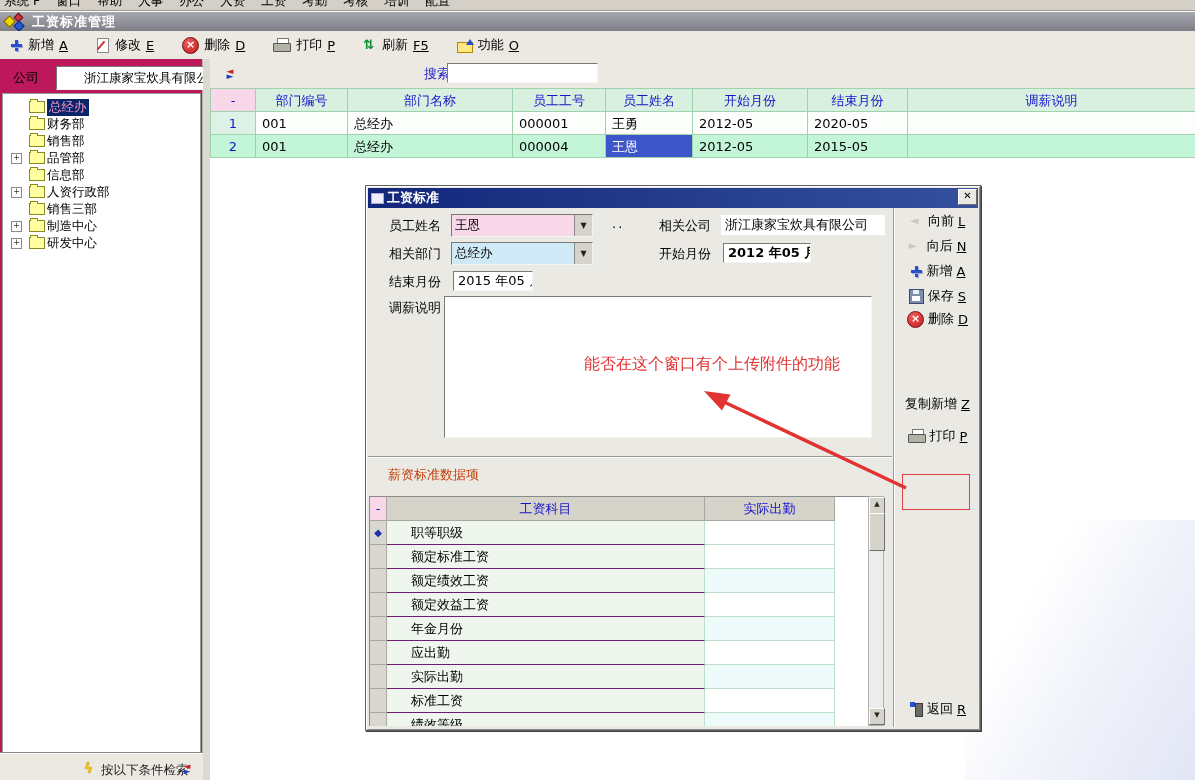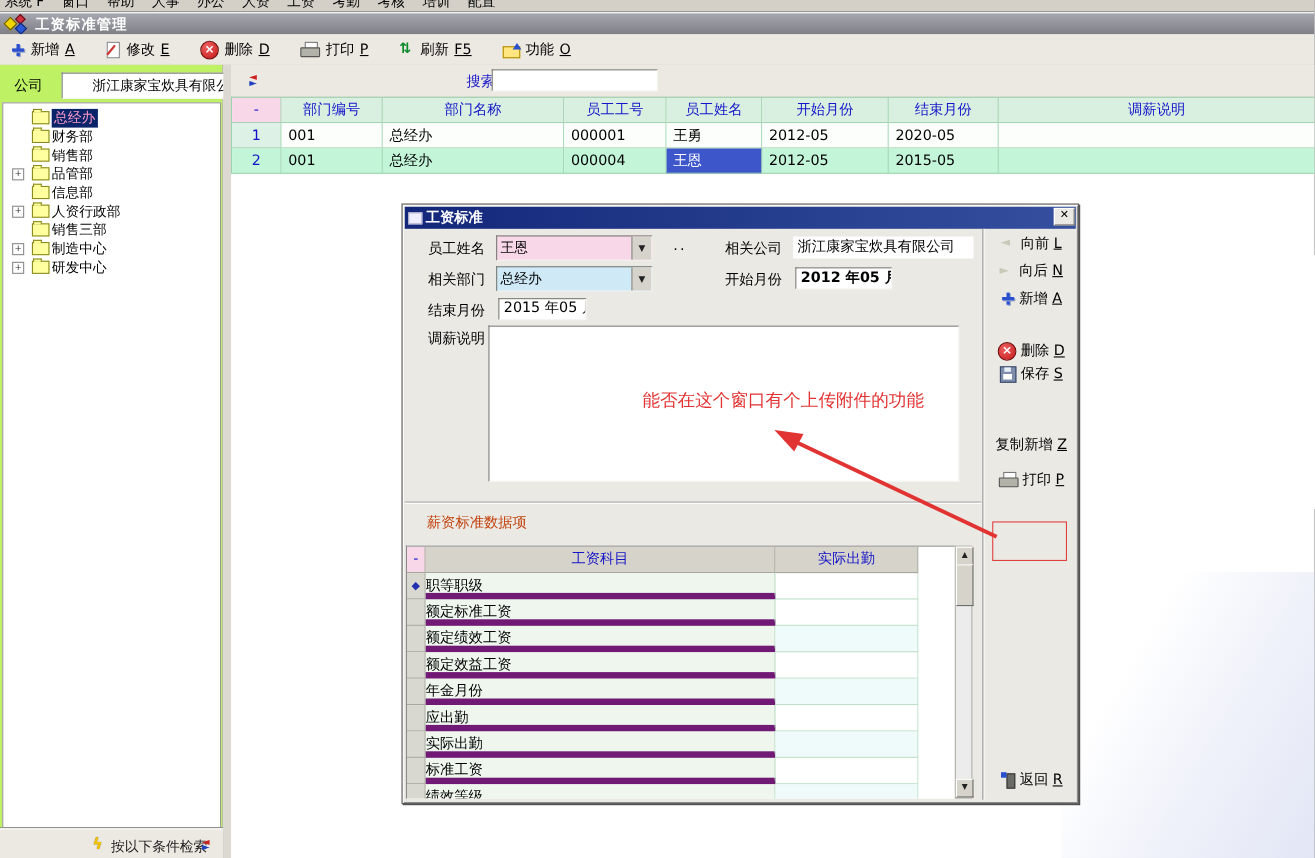--- a/index.html
+++ b/index.html
@@ -45,21 +45,21 @@
   .ico-swap .b{color:#2040c0;}
   .ico-save{width:13px;height:13px;background:#7d8dab;border:1px solid #3a4a68;}
   .ico-save::before{content:"";position:absolute;left:3px;top:0;width:6px;height:4px;background:#e8eef8;}
   .ico-save::after{content:"";position:absolute;left:2px;top:6px;width:8px;height:5px;background:#fff;}
   .ico-back{width:14px;height:14px;}
   .ico-back::before{content:"";position:absolute;left:6px;top:1px;width:6px;height:12px;background:#6a6a66;border:1px solid #3a3a38;}
   .ico-back::after{content:"";position:absolute;left:1px;top:0;width:5px;height:5px;background:#2a50d0;}
   .ico-hand-l,.ico-hand-r{width:14px;height:12px;font-size:11px;line-height:12px;color:#c9c9b8;}
   .ico-bolt{color:#f2c400;font-weight:bold;text-shadow:0 0 1px #7a5c00;font-size:14px;}
   
-  #sidebar{position:absolute;left:0;top:59px;width:203px;height:721px;background:#bef264;border-right:1px solid #b8b5ae;box-sizing:border-box;}
+  #sidebar{position:absolute;left:0;top:59px;width:203px;height:721px;background:#be185d;border-right:1px solid #b8b5ae;box-sizing:border-box;}
   #company-row{position:absolute;left:0;top:6px;width:100%;height:24px;}
   #company-row .lbl{position:absolute;left:13px;top:4px;}
   .combo{position:absolute;background:#fff;border:1px solid;border-color:#7a7a74 #f4f4f0 #f4f4f0 #7a7a74;display:flex;align-items:center;}
   .combo .ctext{flex:1;padding-left:3px;white-space:nowrap;overflow:hidden;font-size:12.5px;}
   .combo .cbtn{width:17px;height:100%;background:#d6d3cc;border-left:1px solid #8a8a84;display:flex;align-items:center;justify-content:center;font-size:8px;color:#222;}
   #company-combo{left:56px;top:1px;width:141px;height:22px;padding-left:24px;}
   #tree-panel{position:absolute;left:2px;top:34px;width:199px;height:660px;background:#fff;border:1px solid #9a9a94;box-sizing:border-box;overflow:hidden;}
   .tree-row{position:relative;height:16px;display:flex;align-items:center;margin-top:1px;}
   .tree-row .plusbox{position:absolute;left:8px;width:9px;height:9px;background:#fff;border:1px solid #8a8a8a;font-size:8px;line-height:8px;text-align:center;color:#333;}
   .tree-row .folder{position:absolute;left:26px;width:14px;height:10px;background:#ffffa0;border:1px solid #8a8a20;}
@@ -106,34 +106,34 @@
   #end-month{left:87px;top:85px;width:80px;height:20px;}
   #note-area{left:78px;top:110px;width:428px;height:142px;}
   #annotation{position:absolute;left:218px;top:168px;color:#e23333;font-size:16px;white-space:nowrap;z-index:3;}
   #dlg-divider{position:absolute;left:2px;top:270px;width:524px;height:0;border-top:1px solid #9a9a9a;border-bottom:1px solid #fff;}
   #section-title{position:absolute;left:22px;top:280px;color:#c2410c;}
   
   #inner-table{position:absolute;left:3px;top:310px;width:499px;height:230px;overflow:hidden;border-left:1px solid #8a8a8a;border-top:1px solid #8a8a8a;background:#fff;display:grid;grid-template-columns:17px 318px 130px 34px;grid-auto-rows:24px;box-sizing:border-box;}
   #inner-table .ih{height:23px;line-height:23px;background:#d6d3ca;color:#1414c8;text-align:center;border-right:1px solid #a8a8a0;border-bottom:1px solid #a8a8a0;}
   #inner-table .ih.pink{background:#f8d8e8;}
   #inner-table .ind{background:#d8d8d0;border-right:1px solid #a8a8a0;border-bottom:1px solid #a8a8a0;text-align:center;color:#2030b0;font-size:10px;line-height:23px;}
-  #inner-table .item{background:#eef6ee;border-right:1px solid #bfe0c8;border-bottom:6px solid #701a75;line-height:23px;padding-left:0;white-space:nowrap;overflow:hidden;}
+  #inner-table .item{background:#eef6ee;border-right:1px solid #bfe0c8;border-bottom:1px solid #701a75;line-height:23px;padding-left:24px;white-space:nowrap;overflow:hidden;}
   #inner-table .val{border-right:1px solid #bfe0c8;border-bottom:1px solid #bfe0c8;}
   #inner-table .val.alt{background:#effbfb;}
   #inner-table .fill{background:#fff;}
   
   #inner-scroll{position:absolute;left:502px;top:310px;width:16px;height:230px;background:#ececec;border:1px solid #b0b0aa;box-sizing:border-box;}
   .sc-btn{position:absolute;left:0;width:14px;height:15px;background:#d6d3ca;border:1px solid;border-color:#fff #6e6e6e #6e6e6e #fff;font-size:7px;line-height:13px;text-align:center;color:#222;}
   #sc-up{top:0;}
   #sc-down{bottom:0;}
   #sc-thumb{position:absolute;left:0;top:16px;width:14px;height:36px;background:#d6d3ca;border:1px solid;border-color:#fff #6e6e6e #6e6e6e #fff;}
   
   #side-sep{position:absolute;left:527px;top:22px;bottom:3px;width:0;border-left:1px solid #9a9a9a;border-right:1px solid #fff;}
   .sbtn{position:absolute;left:529px;width:85px;display:flex;align-items:center;justify-content:center;gap:4px;white-space:nowrap;}
-  #btn-prev{top:26px;} #btn-next{top:51px;} #btn-add{top:76px;} #btn-save{top:101px;margin-top:44px;}
+  #btn-prev{top:26px;} #btn-next{top:51px;} #btn-add{top:76px;} #btn-save{top:101px;}
   #btn-del{top:124px;} #btn-copy{top:209px;} #btn-print{top:241px;} #btn-back{top:514px;}
   #red-box{position:absolute;left:536px;top:288px;width:66px;height:34px;border:1px solid #e04040;z-index:3;}
   
   #arrow-overlay{position:absolute;left:0;top:0;width:1195px;height:780px;z-index:20;pointer-events:none;}
 </style>
 </head>
 <body>
 
 <div id="screen">
 

